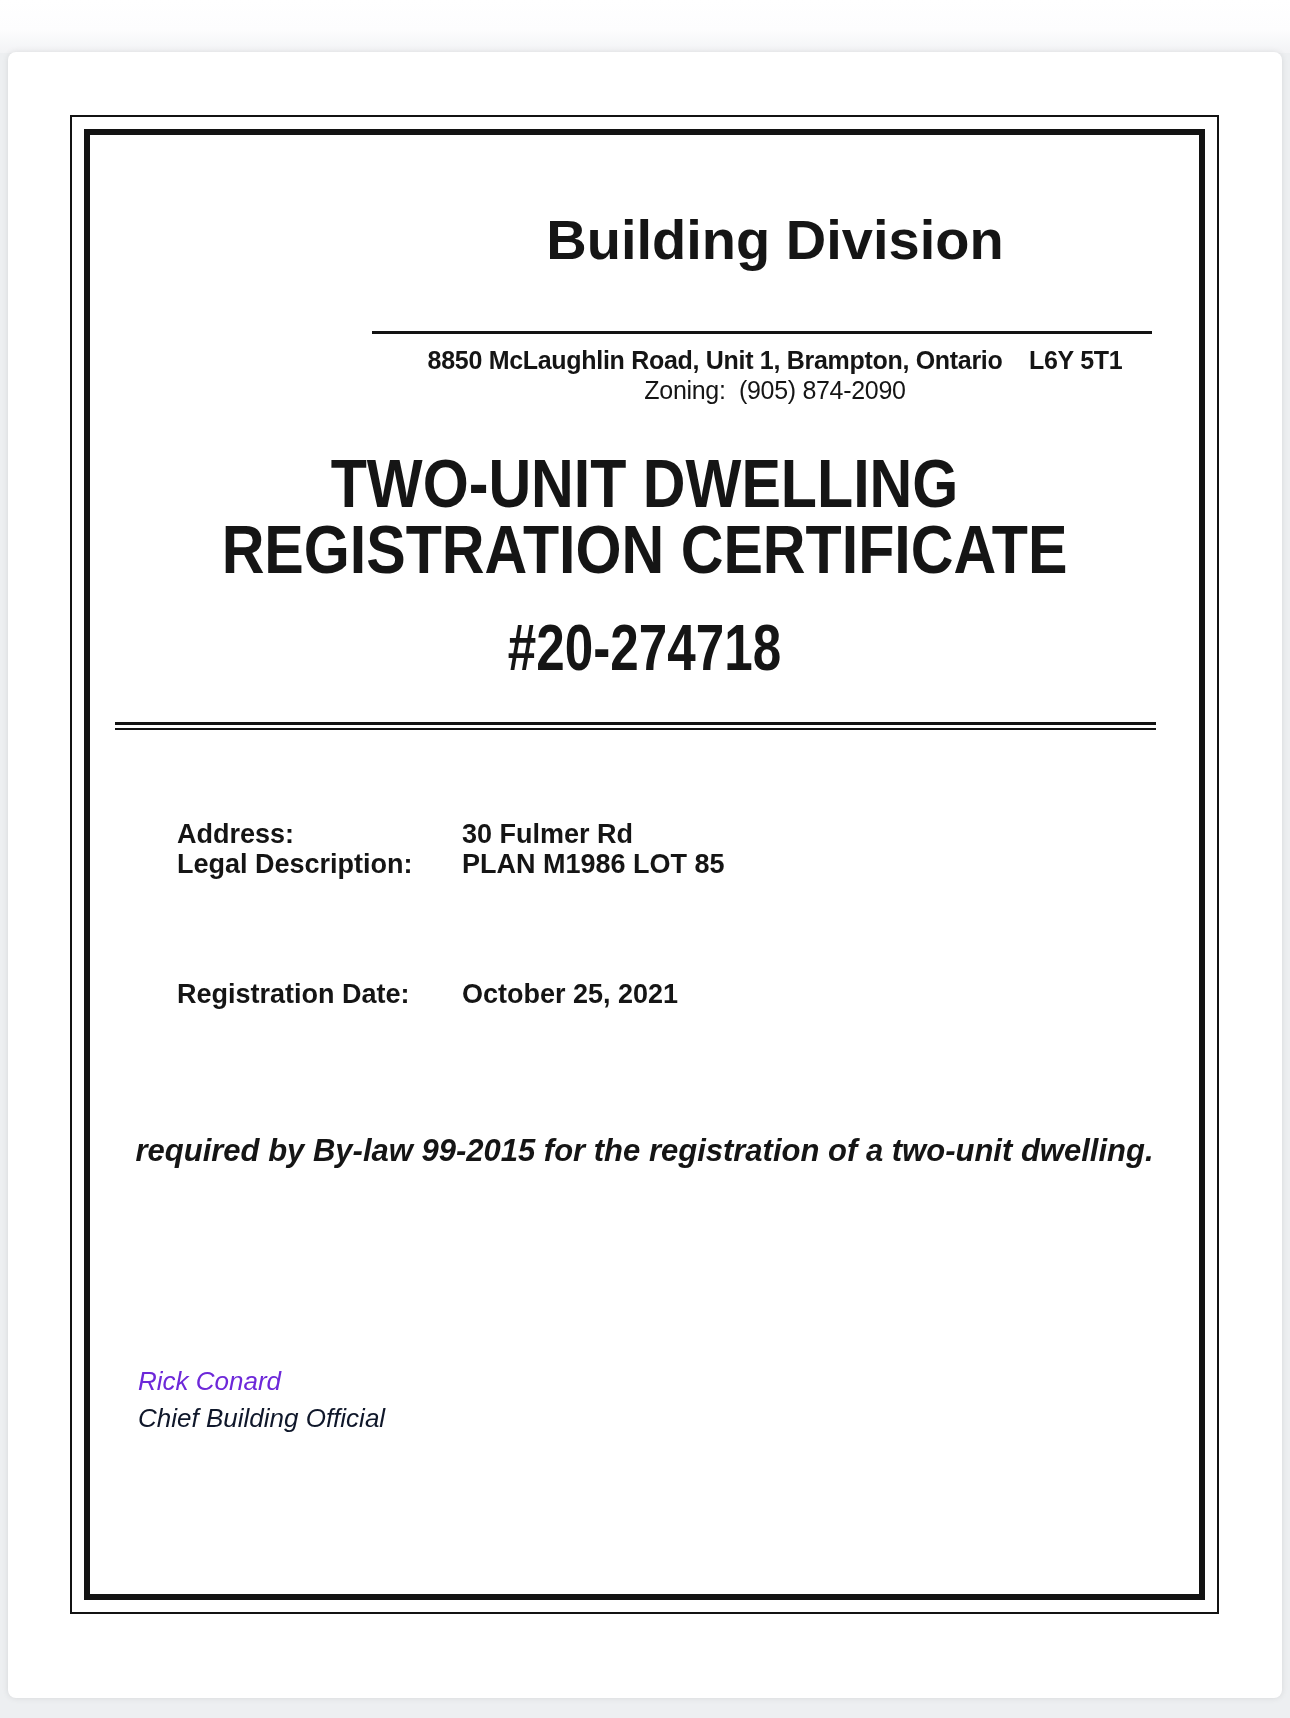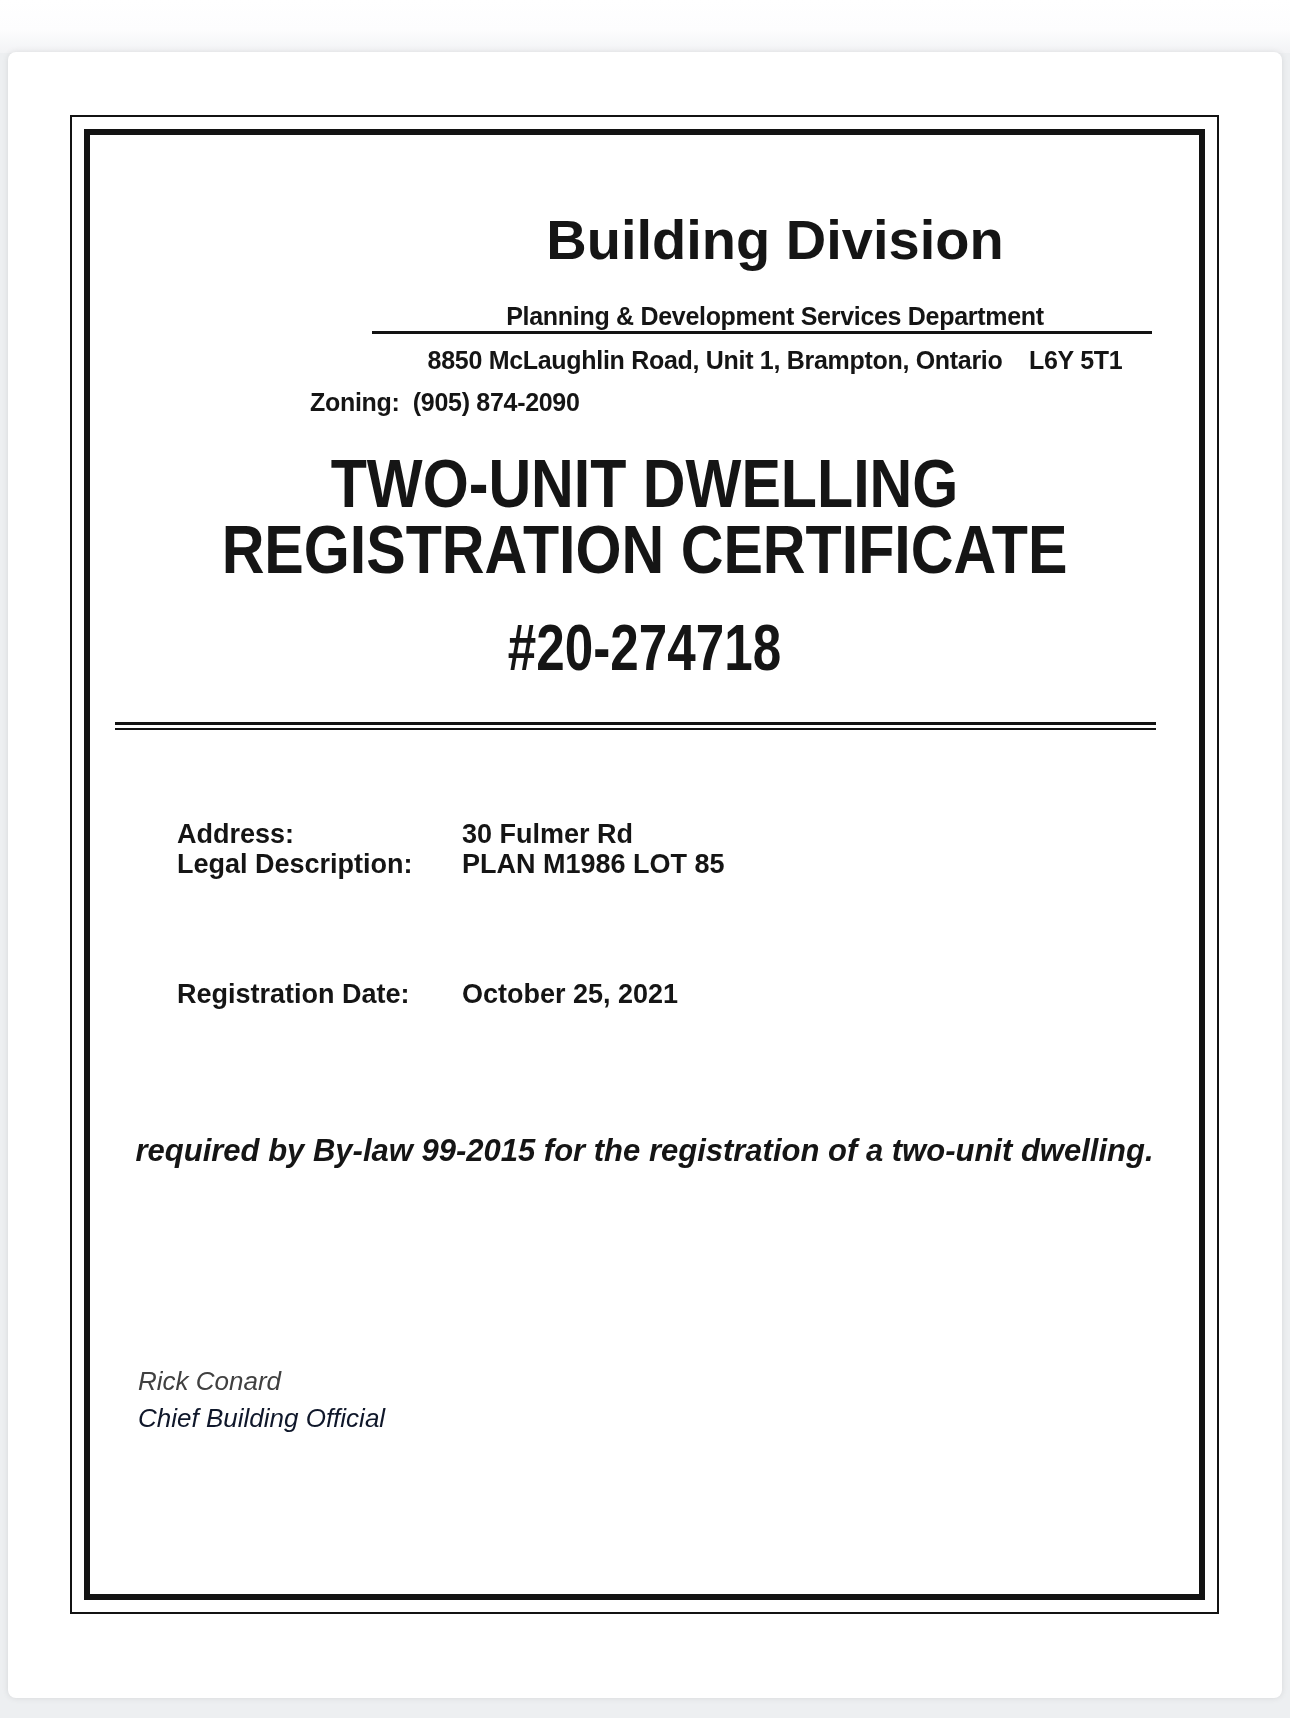--- a/index.html
+++ b/index.html
@@ -49,22 +49,22 @@
   .header-underline {
     position: absolute; left: 364px; top: 279px; width: 780px; height: 0;
     border-top: 3px solid #131313;
   }
   .header-addr {
     position: absolute; left: 302px; top: 294px; width: 930px;
     text-align: center; font-size: 25px; line-height: 28px; font-weight: 700;
     white-space: pre; letter-spacing: -0.3px;
   }
   .header-zoning {
-    position: absolute; left: 302px; top: 336px; width: 930px;
-    font-size: 25px; line-height: 28px; font-weight: 700;
+    position: absolute; left: 302px; top: 324px; width: 930px;
+    text-align: center; font-size: 25px; line-height: 28px; font-weight: 400;
     white-space: pre; letter-spacing: -0.3px;
   }
 
   .cert-title {
     position: absolute; left: 62px; top: 398px; width: 1149px;
     margin: 0; text-align: center;
     font-size: 68px; line-height: 66px; font-weight: 700;
     transform: scaleX(0.87); transform-origin: 50% 0;
     white-space: nowrap;
   }
@@ -95,21 +95,21 @@
   .row-regdate  { top: 926px; }
 
   .statement {
     position: absolute; left: 62px; top: 1076px; width: 1149px;
     text-align: center;
     font-size: 31px; line-height: 45px; font-weight: 700; font-style: italic;
   }
 
   .sig-name {
     position: absolute; left: 130px; top: 1314px;
-    font-size: 26px; line-height: 30px; font-style: italic; color: #404040;
+    font-size: 26px; line-height: 30px; font-style: italic; color: #6d28d9;
     white-space: nowrap;
   }
   .sig-title {
     position: absolute; left: 130px; top: 1351px;
     font-size: 26px; line-height: 30px; font-style: italic; color: #0f172a;
     white-space: nowrap;
   }
 </style>
 </head>
 <body>
@@ -117,21 +117,20 @@
 <div class="stage">
   <div class="top-band"></div>
 
   <div class="page">
 
     <div class="frame-outer"></div>
     <div class="frame-inner"></div>
 
     <h1 class="division-title ink">Building Division</h1>
 
-    <div class="department ink">Planning &amp; Development Services Department</div>
 
     <div class="header-underline"></div>
 
     <div class="header-addr ink">8850 McLaughlin Road, Unit 1, Brampton, Ontario    L6Y 5T1</div>
 
     <div class="header-zoning ink">Zoning:  (905) 874-2090</div>
 
     <h2 class="cert-title ink">
       <div>TWO-UNIT DWELLING</div>
       <div>REGISTRATION CERTIFICATE</div>

